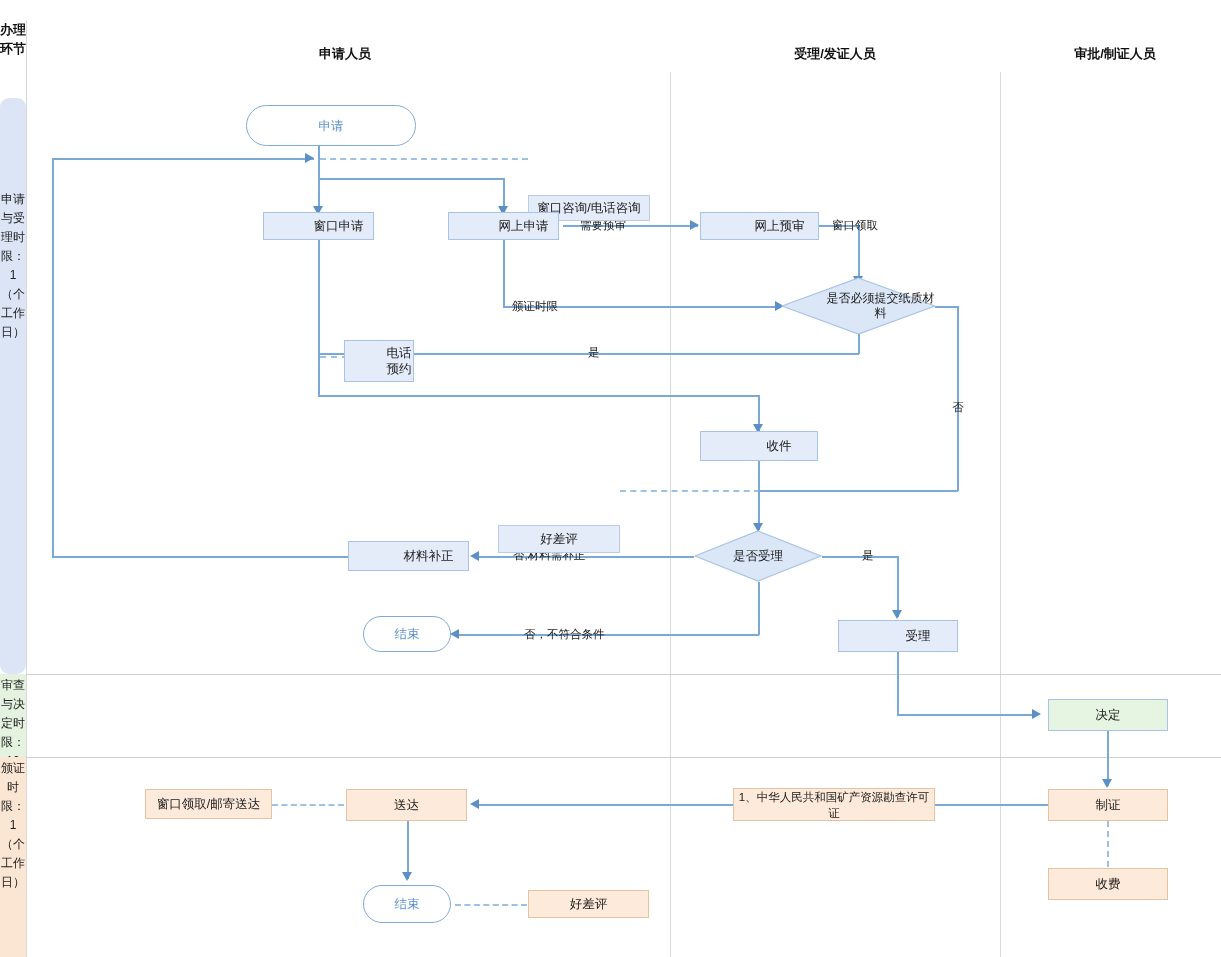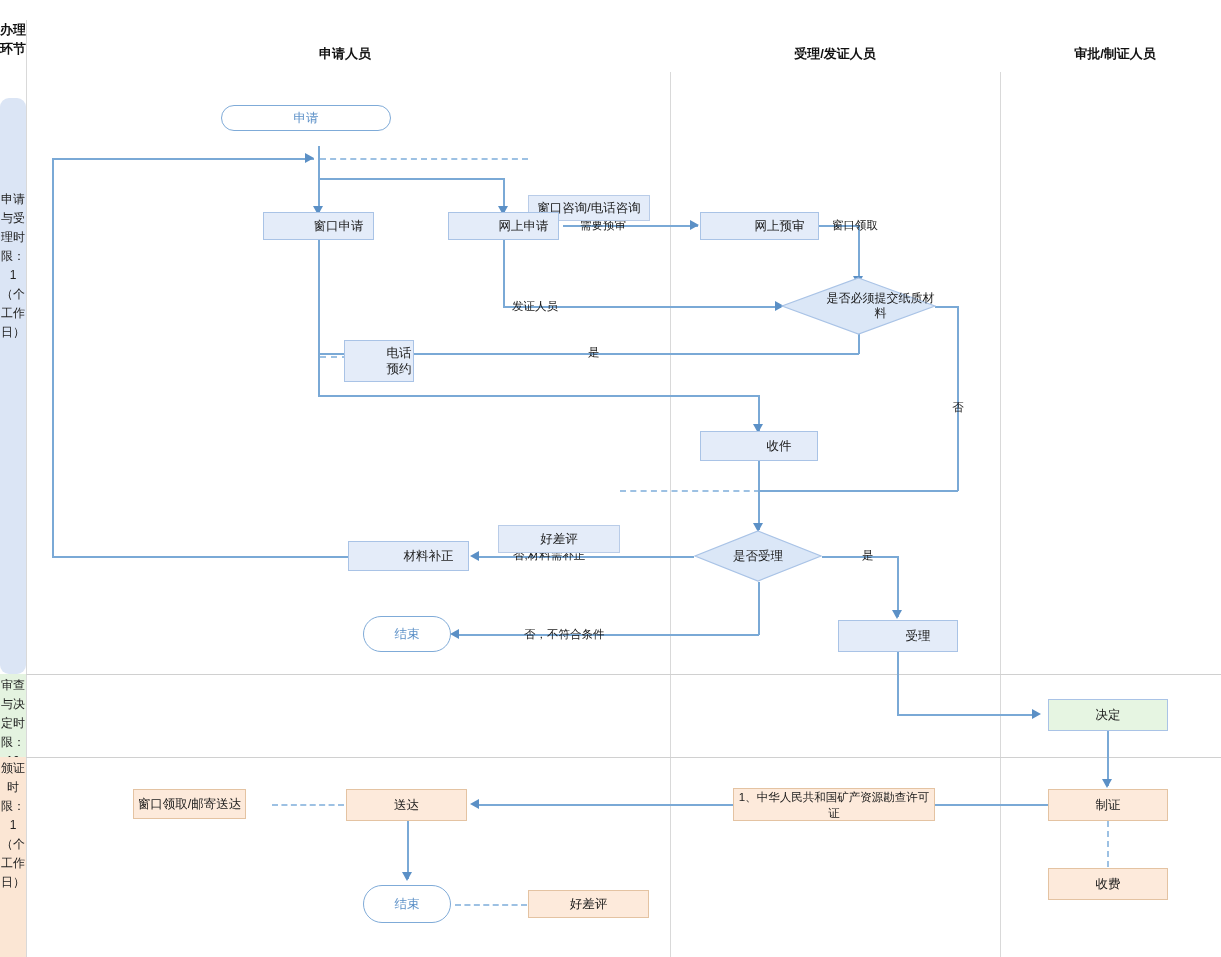--- a/index.html
+++ b/index.html
@@ -131,21 +131,21 @@
   <div class="elabel" style="left:580px;top:219px;">需要预审</div>
 
   <div class="cx h" style="left:819px;top:225px;width:40px;"></div>
   <div class="cx v" style="left:858px;top:225px;height:58px;"></div>
   <div class="arrow down" style="left:853px;top:276px;"></div>
   <div class="elabel" style="left:832px;top:219px;">窗口领取</div>
 
   <div class="cx v" style="left:503px;top:240px;height:67px;"></div>
   <div class="cx h" style="left:503px;top:306px;width:278px;"></div>
   <div class="arrow right" style="left:775px;top:301px;"></div>
-  <div class="elabel" style="left:512px;top:300px;">发证人员</div>
+  <div class="elabel" style="left:512px;top:300px;">颁证时限</div>
 
   <div class="cx v" style="left:858px;top:328px;height:26px;"></div>
   <div class="cx h" style="left:318px;top:353px;width:541px;"></div>
   <div class="elabel" style="left:588px;top:346px;">是</div>
 
   <div class="cx v" style="left:318px;top:240px;height:157px;"></div>
   <div class="cx h" style="left:318px;top:395px;width:441px;"></div>
   <div class="cx v" style="left:758px;top:395px;height:36px;"></div>
   <div class="arrow down" style="left:753px;top:424px;"></div>
 
@@ -187,21 +187,21 @@
   <div class="cx h" style="left:478px;top:804px;width:570px;"></div>
   <div class="arrow left" style="left:470px;top:799px;"></div>
 
   <div class="dash-h" style="left:272px;top:804px;width:72px;"></div>
 
   <div class="cx v" style="left:407px;top:821px;height:58px;"></div>
   <div class="arrow down" style="left:402px;top:872px;"></div>
 
   <div class="dash-h" style="left:455px;top:904px;width:72px;"></div>
 
-  <div class="node terminator" style="left:221px;top:105px;width:170px;height:26px;">申请</div>
+  <div class="node terminator" style="left:246px;top:105px;width:170px;height:41px;">申请</div>
 
   <div class="node note" style="left:528px;top:147px;width:122px;height:26px;">窗口咨询/电话咨询</div>
 
   <div class="node proc" style="left:263px;top:212px;width:111px;height:28px;">窗口申请</div>
 
   <div class="node proc" style="left:448px;top:212px;width:111px;height:28px;">网上申请</div>
 
   <div class="node proc" style="left:700px;top:212px;width:119px;height:28px;">网上预审</div>
 
   <div class="node diamond" style="left:781px;top:277px;width:155px;height:58px;">
@@ -229,21 +229,21 @@
   <div class="node terminator" style="left:363px;top:616px;width:88px;height:36px;">结束</div>
 
   <div class="node proc" style="left:838px;top:620px;width:120px;height:32px;">受理</div>
 
   <div class="node proc-green" style="left:1048px;top:699px;width:120px;height:32px;">决定</div>
 
   <div class="node proc-orange" style="left:1048px;top:789px;width:120px;height:32px;">制证</div>
 
   <div class="node proc-orange" style="left:1048px;top:868px;width:120px;height:32px;">收费</div>
 
-  <div class="node note-orange" style="left:133px;top:789px;width:113px;height:30px;">窗口领取/邮寄送达</div>
+  <div class="node note-orange" style="left:145px;top:789px;width:127px;height:30px;">窗口领取/邮寄送达</div>
 
   <div class="node proc-orange" style="left:346px;top:789px;width:121px;height:32px;">送达</div>
 
   <div class="node note-orange" style="left:733px;top:788px;width:202px;height:33px;font-size:11.5px;">1、中华人民共和国矿产资源勘查许可证</div>
 
   <div class="node terminator" style="left:363px;top:885px;width:88px;height:38px;">结束</div>
 
   <div class="node note-orange" style="left:528px;top:890px;width:121px;height:28px;">好差评</div>
 
 </div>

